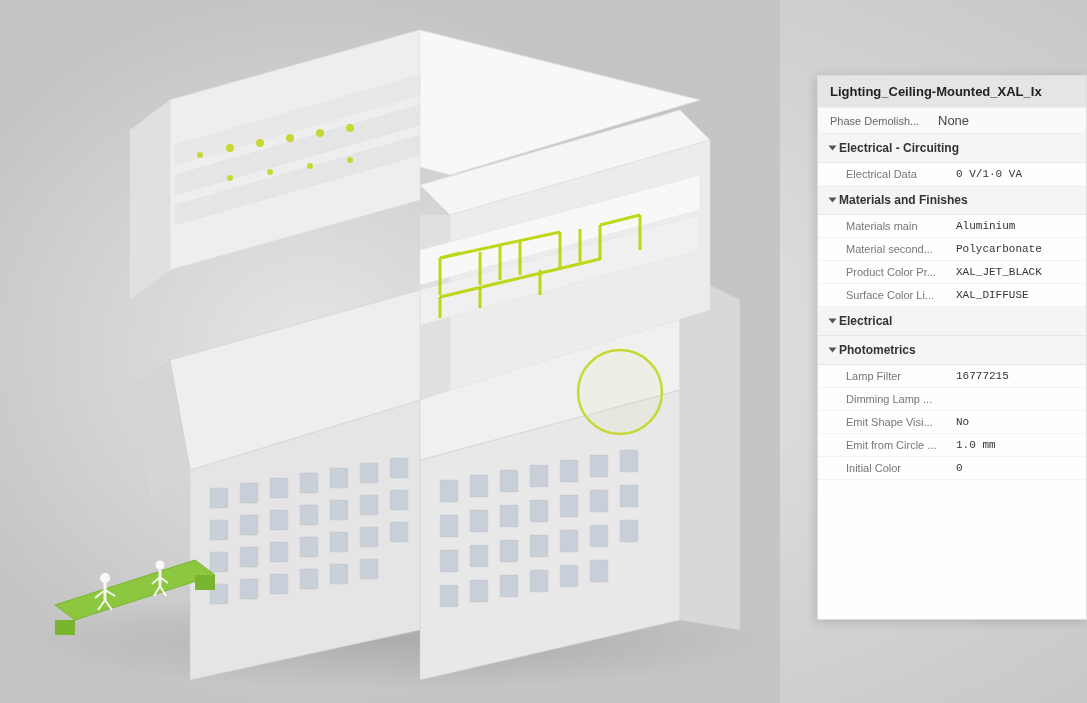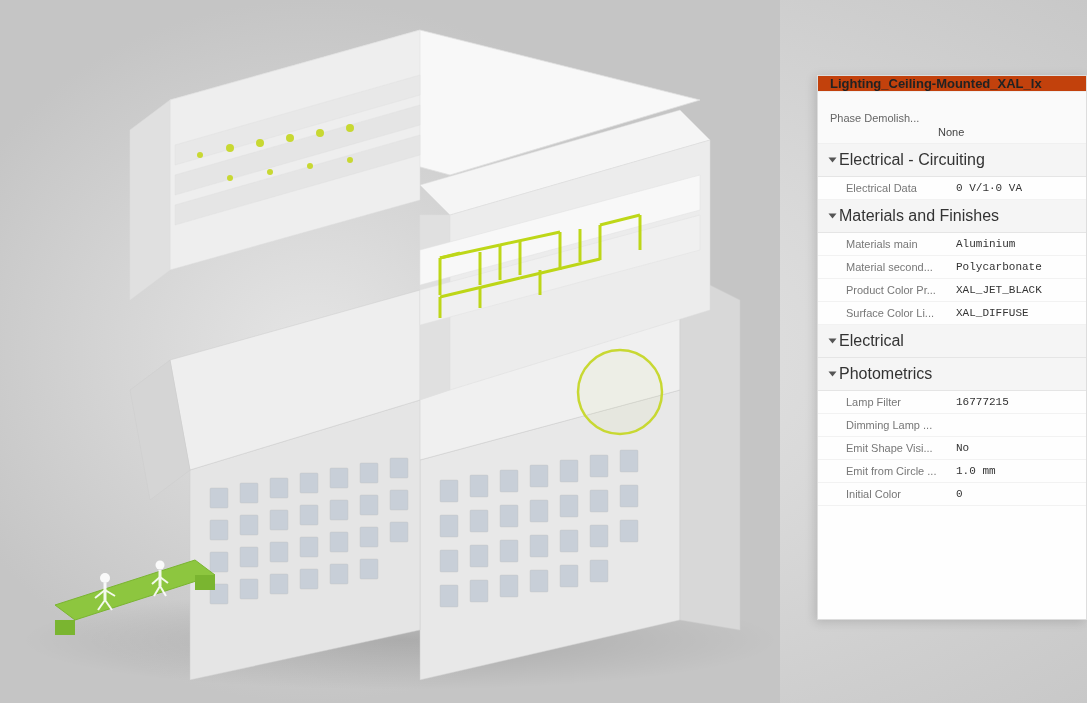--- a/index.html
+++ b/index.html
@@ -47,26 +47,26 @@
       height: 545px;
       background: rgba(255, 255, 255, 0.97);
       border: 1px solid #ddd;
       box-shadow: -2px 2px 10px rgba(0,0,0,0.15);
       overflow-y: auto;
       font-size: 12px;
       color: #333;
     }
 
     .panel-title {
-      padding: 0 12px;
+      padding: 8px 12px;
       font-size: 13px;
       font-weight: 600;
       color: #222;
       border-bottom: 1px solid #eee;
-      background: #c2410c;
+      background: #e5e5e5;
       white-space: nowrap;
       overflow: hidden;
       text-overflow: ellipsis;
     }
 
     .section-row {
       display: flex;
       align-items: center;
       padding: 5px 12px;
       border-bottom: 1px solid #f0f0f0;
@@ -78,37 +78,36 @@
 
     .section-label {
       color: #666;
       font-size: 11px;
       width: 108px;
       flex-shrink: 0;
     }
 
     .section-value {
       color: #444;
-      font-size: 11px;
+      font-size: 13px;
       flex: 1;
-      margin-top: 29px;
     }
 
     .group-header {
       display: flex;
       align-items: center;
       padding: 7px 12px;
       background: #f5f5f5;
       border-bottom: 1px solid #e5e5e5;
       cursor: pointer;
     }
 
     .group-header-text {
-      font-size: 16px;
-      font-weight: 400;
+      font-size: 12px;
+      font-weight: 700;
       color: #333;
       margin-left: 4px;
       text-align: center;
     }
 
     .triangle {
       width: 0;
       height: 0;
       border-left: 5px solid #555;
       border-top: 4px solid transparent;

